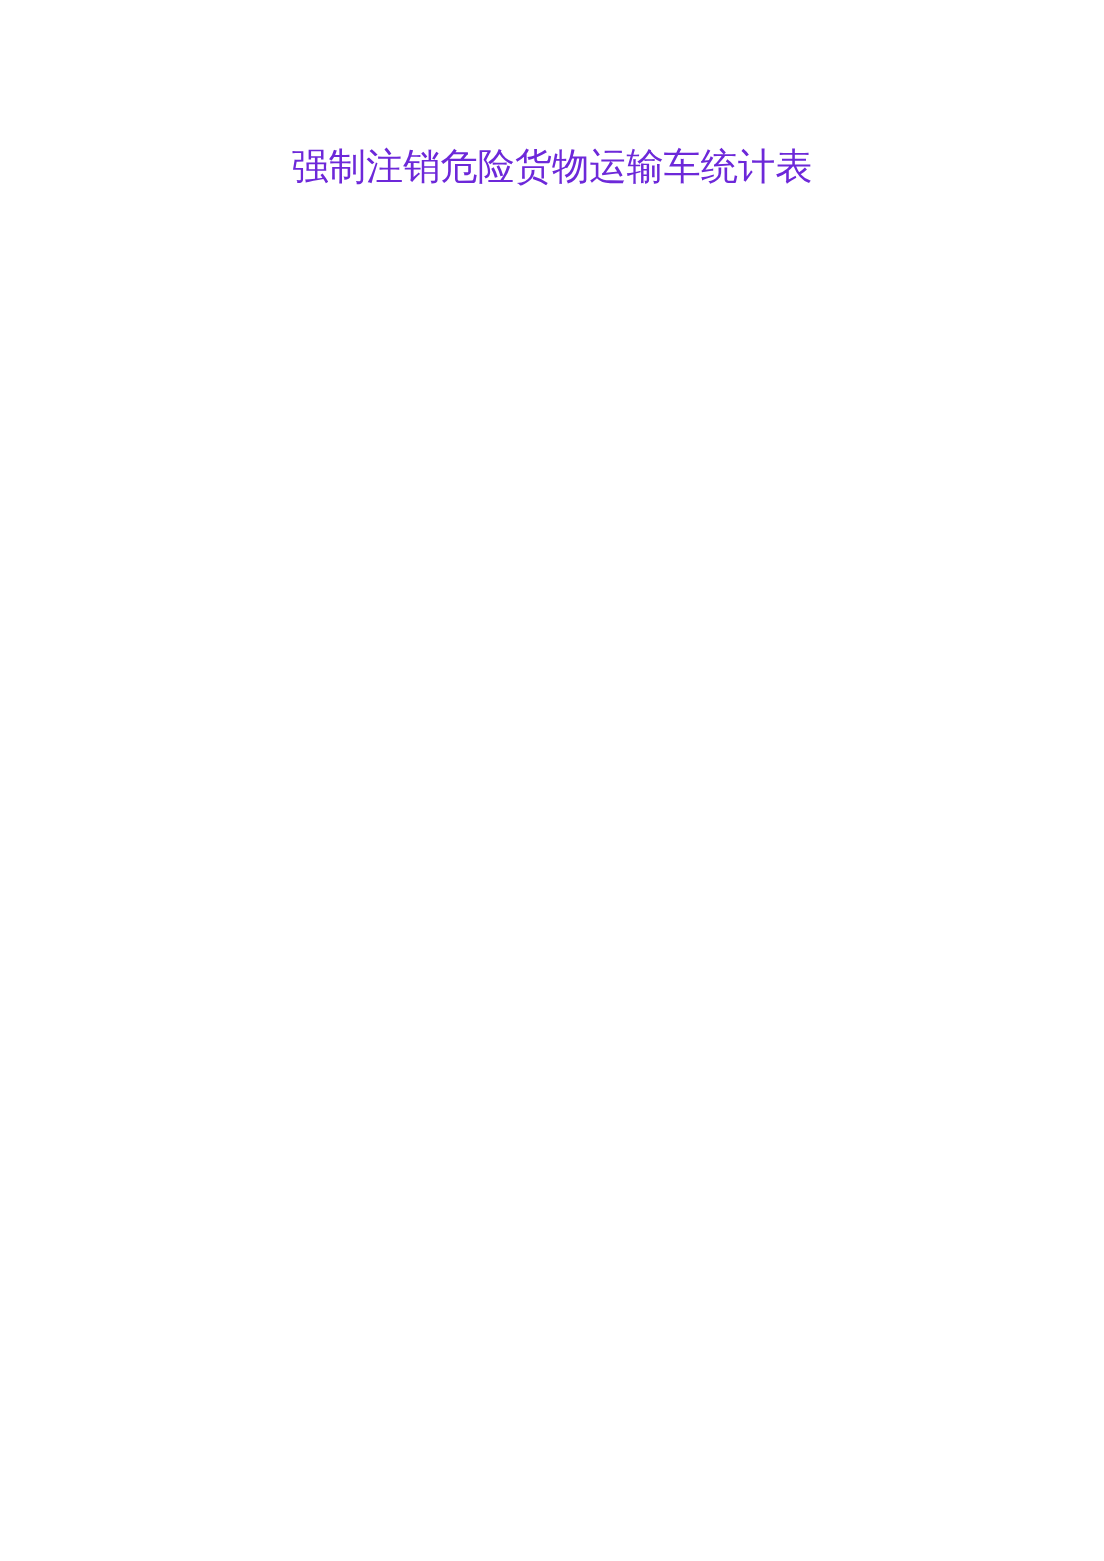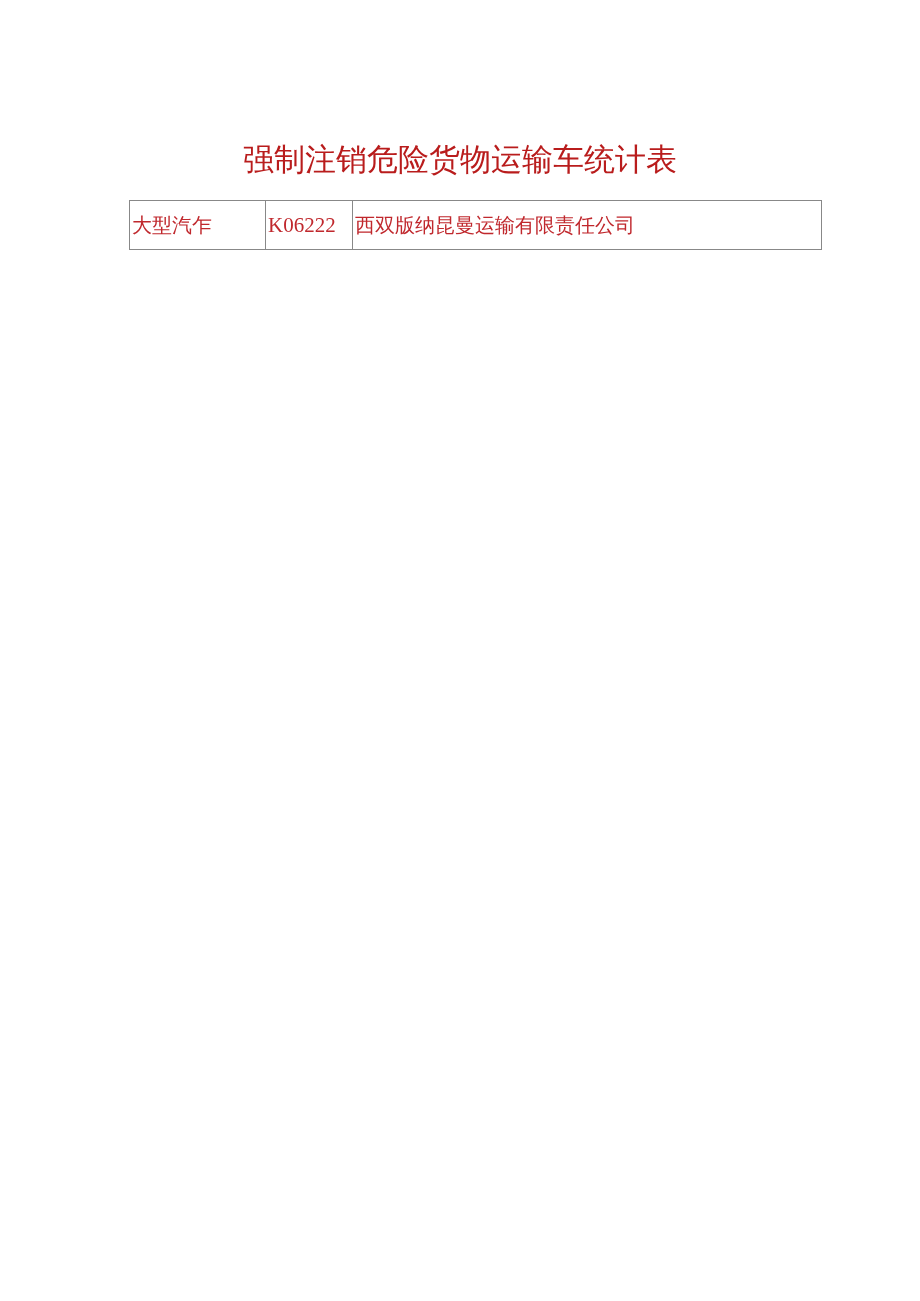--- a/index.html
+++ b/index.html
@@ -1,20 +1,20 @@
 <!DOCTYPE html>
 <html><head>
   <meta charset="utf-8">
   <style>
     html, body { margin: 0; padding: 0; background: #ffffff; }
     body { width: 920px; height: 1301px; position: relative; overflow: hidden; font-family: "DejaVu Sans", sans-serif; }
     .title {
       position: absolute; left: 0; width: 920px; top: 118px;
-      text-align: center; font-size: 31px; color: #b91c1c;
-      font-family: "DejaVu Sans", sans-serif; letter-spacing: 0px; margin-top: 21px;
+      text-align: center; font-size: 31px; color: #6d28d9;
+      font-family: "DejaVu Sans", sans-serif; letter-spacing: 0px;
     }
     .tbl {
       position: absolute; left: 129px; top: 200px; width: 693px;
       border-collapse: collapse; border: 1.5px solid #222222;
     }
     .tbl td {
       height: 48px; padding: 0 0 0 2px; vertical-align: middle;
       color: #c0282d; font-size: 20px; border: 1px solid #888888;
       font-family: "DejaVu Serif", serif; white-space: nowrap;
     }
@@ -23,20 +23,15 @@
     .tbl td.c3 { }
   </style>
 </head>
 <body>
 
 <div>
   <div class="title">强制注销危险货物运输车统计表</div>
 
   <table class="tbl">
     <tbody>
-      <tr>
-        <td class="c1">大型汽乍</td>
-        <td class="c2">K06222</td>
-        <td class="c3">西双版纳昆曼运输有限责任公司</td>
-      </tr>
     </tbody>
   </table>
 </div>
 
 </body></html>

